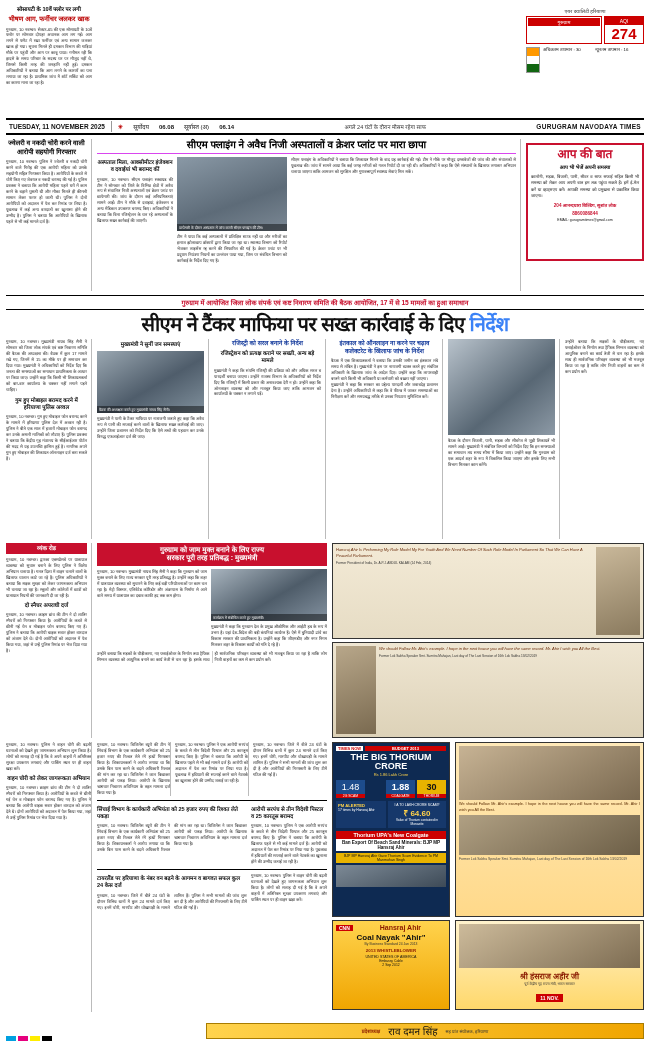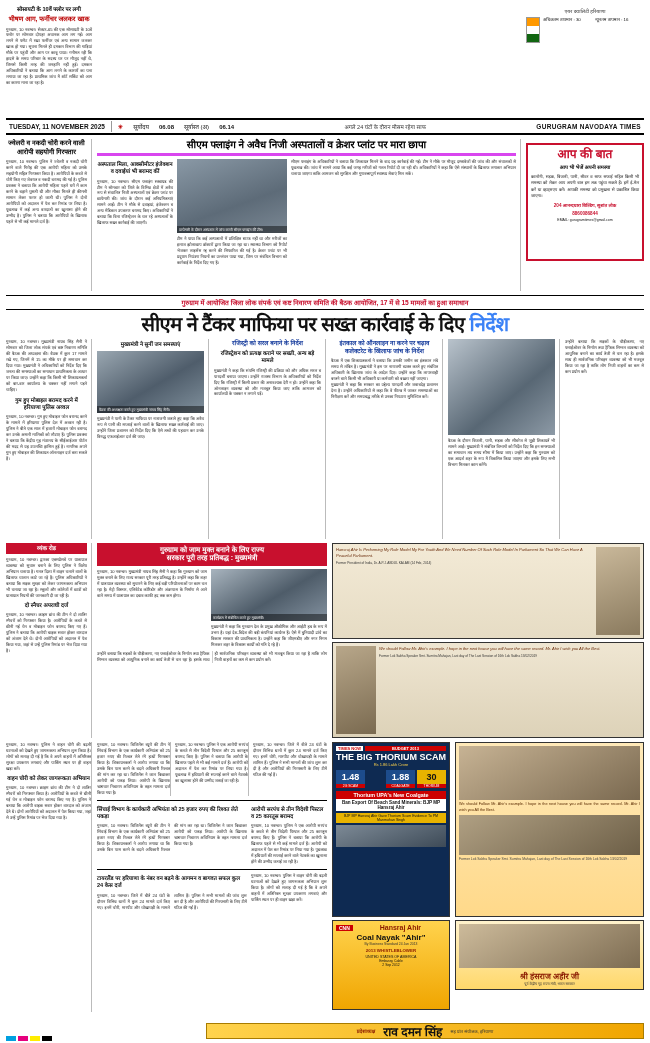--- a/index.html
+++ b/index.html
@@ -63,21 +63,21 @@
   }
   .photo { background:#6b7a86; position:relative; overflow:hidden; }
   .photo .cap { position:absolute; left:0; right:0; bottom:0; background:rgba(0,0,0,.45); color:#fff; font-size:3.6px; padding:1px 2px; }
 
   
   .top-sec { display:flex; gap:5px; margin-top:4px; height: 152px; }
   .ts-left { width: 86px; }
   .ts-left .head { font-weight:bold; font-size:6.6px; line-height:1.3; text-align:center; color:#000; margin-bottom:3px; }
   .ts-mid { flex:1; }
   .ts-right { width: 118px; }
-  .banner-head { font-weight:bold; font-size:10px; text-align:center; color:#000; line-height:1.2; border-bottom:3px solid #d946ef; padding-bottom:2px; margin-bottom:3px; }
+  .banner-head { font-weight:bold; font-size:10px; text-align:center; color:#000; line-height:1.2; border-bottom:1px solid #d946ef; padding-bottom:2px; margin-bottom:3px; }
   .ts-mid-body { display:flex; gap:4px; }
   .aapki {
     border:2px solid #c8102e; padding:3px; text-align:center; height:118px; margin-top:4px;
     display:flex; flex-direction:column; justify-content:flex-start;
   }
   .aapki .t { color:#c8102e; font-weight:bold; font-size:12px; line-height:1.1; }
   .aapki .s { font-size:5.2px; margin:2px 0 3px; font-weight:bold; }
   .aapki .txt { font-size:4.2px; line-height:1.5; text-align:justify; }
   .aapki .ph { font-size:4.6px; font-weight:bold; color:#c8102e; margin-top:3px; }
 
@@ -127,20 +127,29 @@
       <span class="hl">सोसायटी के 10वें फ्लोर पर लगी</span>
       <span class="hl2">भीषण आग, फर्नीचर जलकर खाक</span>
       <div>गुरुग्राम, 10 नवम्बर। सेक्टर-65 की एक सोसायटी के 10वें फ्लोर पर सोमवार दोपहर अचानक आग लग गई। आग लगने से फ्लैट में रखा फर्नीचर एवं अन्य सामान जलकर खाक हो गया। सूचना मिलते ही दमकल विभाग की गाड़ियां मौके पर पहुंचीं और आग पर काबू पाया। गनीमत रही कि हादसे के समय परिवार के सदस्य घर पर मौजूद नहीं थे, जिससे किसी तरह की जनहानि नहीं हुई। दमकल अधिकारियों ने बताया कि आग लगने के कारणों का पता लगाया जा रहा है। प्राथमिक जांच में शॉर्ट सर्किट को आग का कारण माना जा रहा है।</div>
     </div>
 
     <div class="mast-center">
     </div>
 
     <div class="mast-right">
       <div class="mr-top">एयर क्वालिटी हरियाणा</div>
+      <div class="mr-box">
+        <div class="mr-b1">
+          <span class="lbl">गुरुग्राम</span>
+        </div>
+        <div class="mr-b2">
+          <span class="lbl">AQI</span>
+          <span class="num">274</span>
+        </div>
+      </div>
       <div class="mr-bot">
         <div class="mr-flag"></div>
         <div class="col">अधिकतम तापमान : 30</div>
         <div class="col">न्यूनतम तापमान : 16</div>
       </div>
     </div>
   </div>
 
   <div class="datebar">
     <div class="d1">TUESDAY, 11 NOVEMBER 2025</div>
@@ -333,36 +342,47 @@
         </div>
       </div>
     </div>
 
     <div style="width:118px;">
       <div class="ad-box" style="height:175px;background:#0e2a52;color:#fff;padding:3px;">
         <div style="display:flex;gap:2px;align-items:center;">
           <span style="background:#fff;color:#c00;font-size:4px;font-weight:bold;padding:0 2px;">TIMES NOW</span>
           <span style="background:#c00;color:#fff;font-size:4px;font-weight:bold;padding:0 2px;flex:1;text-align:center;">BUDGET 2013</span>
         </div>
-        <div style="text-align:center;font-weight:bold;font-size:9px;line-height:1.05;margin-top:2px;color:#fff;">THE BIG THORIUM SCAM</div>
+        <div style="text-align:center;font-weight:bold;font-size:9px;line-height:1.05;margin-top:2px;color:#fff;">THE BIG THORIUM CRORE</div>
         <div style="text-align:center;font-size:4px;color:#ffd24a;">Rs 1.86 Lakh Crore</div>
         <div style="display:flex;gap:2px;margin-top:3px;text-align:center;">
           <div style="flex:1;">
-              <div style="background:#1d4c8c;font-size:9px;font-weight:bold;padding:2px 4px;">1.48</div>
+              <div style="background:#1d4c8c;font-size:9px;font-weight:normal;padding:2px 4px;">1.48</div>
               <div style="background:#c00;font-size:3.4px;">2G SCAM</div>
             </div>
           <div style="flex:1;margin-left:19px;">
               <div style="background:#1d4c8c;font-size:9px;font-weight:bold;padding:2px 0;">1.88</div>
               <div style="background:#c00;font-size:3.4px;">COALGATE</div>
             </div>
           <div style="flex:1;">
               <div style="background:#e8b300;color:#111;font-size:9px;font-weight:bold;padding:2px 0;">30</div>
               <div style="background:#c00;font-size:3.4px;">THORIUM</div>
             </div>
         </div>
+        <div style="display:flex;gap:2px;margin-top:3px;">
+          <div style="width:50px;background:#16386b;padding:2px;">
+            <div style="font-size:4.2px;font-weight:bold;color:#ffd24a;">PM ALERTED</div>
+            <div style="font-size:3.4px;">17 times by Hansraj Ahir</div>
+          </div>
+          <div style="flex:1;background:#16386b;padding:2px;text-align:center;">
+            <div style="font-size:3.4px;">I A TO LAKH CRORE SCAM?</div>
+            <div style="font-size:8px;font-weight:bold;color:#ffd24a;">₹ 64.60</div>
+            <div style="font-size:3.2px;">Value of Thorium contained in Monazite</div>
+          </div>
+        </div>
         <div style="background:#c00;text-align:center;font-weight:bold;font-size:5.4px;margin-top:3px;padding:1px;">Thorium UPA's New Coalgate</div>
         <div style="background:#fff;color:#111;text-align:center;font-weight:bold;font-size:4.6px;padding:1px;">Ban Export Of Beach Sand Minerals: BJP MP Hansraj Ahir</div>
         <div style="background:#e8b300;color:#111;text-align:center;font-size:3.6px;margin-top:2px;padding:1px;">BJP MP Hansraj Ahir Gave Thorium Scam Evidence To PM Manmohan Singh</div>
         <div style="height:22px;background:linear-gradient(160deg,#7d8a96,#3d4a57);margin-top:2px;"></div>
       </div>
 
       <div class="ad-box" style="height:90px;background:linear-gradient(180deg,#ffd34d,#f0a500);margin-top:3px;padding:3px;">
         <div style="display:flex;gap:2px;align-items:center;">
           <span style="background:#c00;color:#fff;font-size:5px;font-weight:bold;padding:0 3px;">CNN</span>
           <span style="flex:1;text-align:center;font-size:7px;font-weight:bold;color:#8a1a00;">Hansraj Ahir</span>
@@ -376,32 +396,32 @@
       </div>
     </div>
 
     <div style="flex:1;">
       <div class="ad-box" style="height:175px;background:linear-gradient(180deg,#ffe9b8,#ffd98a);padding:3px;">
         <div style="height:54px;background:linear-gradient(150deg,#c7b394,#7a6950);"></div>
         <div style="font-size:3.8px;line-height:1.45;margin-top:2px;text-align:justify;color:#5a2a00;">We should Follow Mr. Ahir's example. I hope in the next house you will have the same record. Mr. Ahir I wish you All the Best.</div>
         <div style="height:40px;background:linear-gradient(150deg,#b0a083,#6d5f47);margin-top:2px;"></div>
         <div style="font-size:3.4px;margin-top:2px;color:#444;">Former Lok Sabha Speaker Smt. Sumitra Mahajan, Last day of The Last Session of 16th Lok Sabha 13/02/2019</div>
       </div>
-      <div class="ad-box" style="height:70px;background:linear-gradient(180deg,#fff2cc,#ffd86b);margin-top:3px;padding:3px;text-align:center;">
+      <div class="ad-box" style="height:90px;background:linear-gradient(180deg,#fff2cc,#ffd86b);margin-top:3px;padding:3px;text-align:center;">
         <div style="height:44px;background:linear-gradient(150deg,#cdbb9b,#7d6c52);"></div>
         <div style="font-size:8px;font-weight:bold;color:#8a1a00;margin-top:2px;">श्री हंसराज अहीर जी</div>
         <div style="font-size:3.6px;color:#333;">पूर्व केंद्रीय गृह राज्य मंत्री, भारत सरकार</div>
         <div style="display:inline-block;background:#c00;color:#fff;font-size:5px;font-weight:bold;padding:1px 4px;margin-top:2px;">11 NOV.</div>
       </div>
     </div>
   </div>
 
   <div style="position:absolute;left:206px;right:6px;bottom:4px;height:16px;background:linear-gradient(90deg,#ffd34d,#f0a500);display:flex;align-items:center;justify-content:center;gap:8px;border:1px solid #a87c00;">
     <span style="font-size:5px;font-weight:bold;color:#8a1a00;">प्रदेशाध्यक्ष</span>
-    <span style="font-size:12px;font-weight:bold;color:#111;">राव दमन सिंह</span>
+    <span style="font-size:10px;font-weight:normal;color:#111;">राव दमन सिंह</span>
     <span style="font-size:4.4px;color:#333;">सह प्रांत संयोजक, हरियाणा</span>
   </div>
 
   <div class="colorbar">
     <i style="background:#00a0e0;"></i>
     <i style="background:#e6007e;"></i>
     <i style="background:#ffed00;"></i>
     <i style="background:#000;"></i>
   </div>
 

